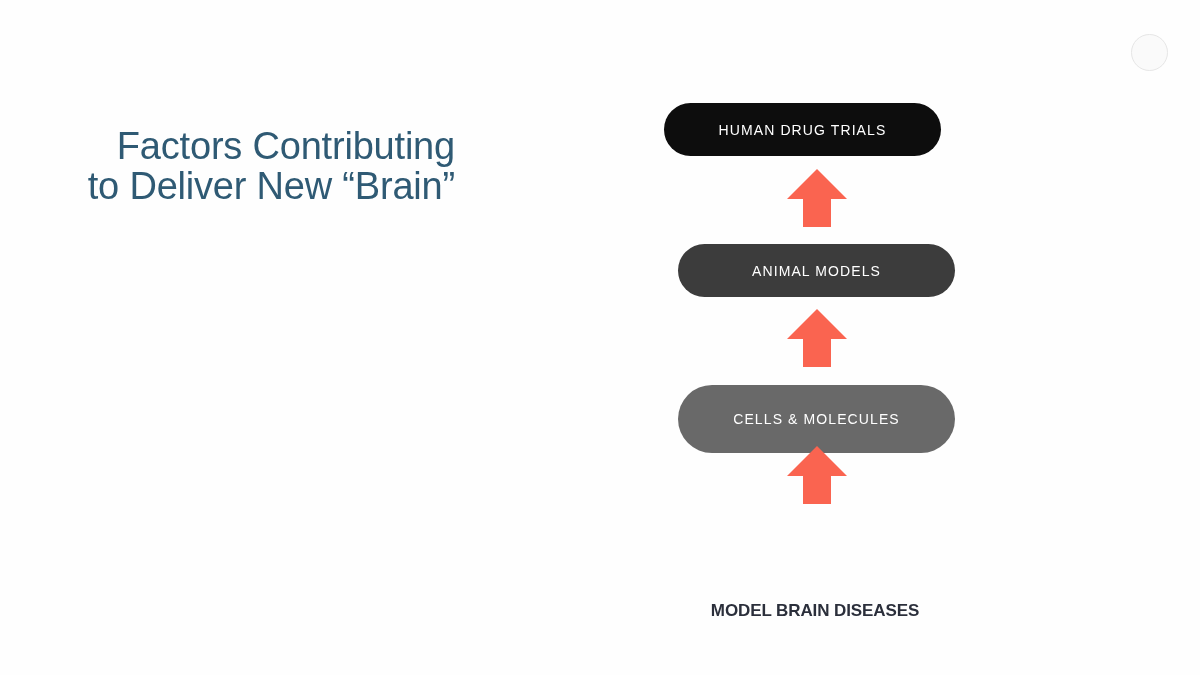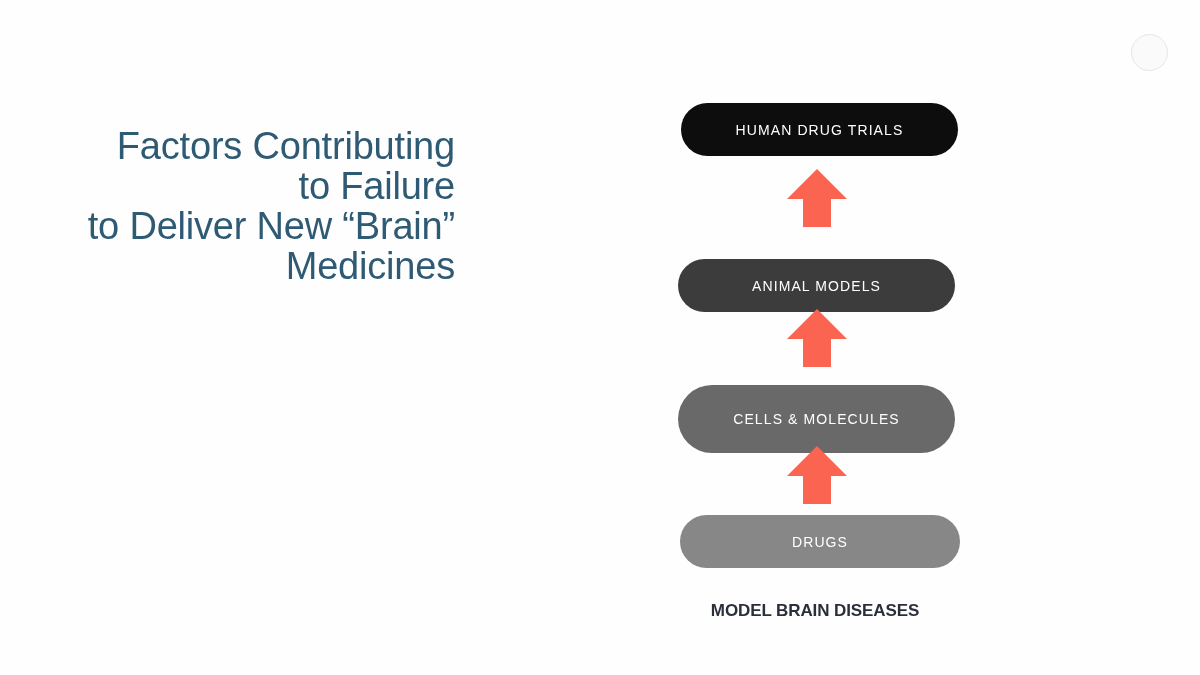--- a/index.html
+++ b/index.html
@@ -68,29 +68,29 @@
   }
   .stage-label {
     color: #ffffff;
     font-size: 14px;
     letter-spacing: 1.1px;
     font-weight: 400;
     white-space: nowrap;
   }
 
   .stage-human {
-    left: 26px;
+    left: 9px;
     top: 3px;
     width: 277px;
     height: 53px;
     background: #0d0d0d;
   }
   .stage-animal {
     left: 23px;
-    top: 159px;
+    top: 144px;
     width: 277px;
     height: 53px;
     background: #3c3c3c;
   }
   .stage-cells {
     left: 23px;
     top: 285px;
     width: 277px;
     height: 68px;
     background: #696969;
@@ -134,23 +134,21 @@
 </style>
 </head>
 <body>
 
 <div id="slide">
 
   <div class="corner-circle"></div>
 
   <div class="title-block">
     <div class="title-line">Factors Contributing</div>
-    <div class="title-line">to Failure</div>
     <div class="title-line">to Deliver New “Brain”</div>
-    <div class="title-line">Medicines</div>
   </div>
 
   <div class="diagram">
 
     <div class="stage stage-human">
       <span class="stage-label">HUMAN DRUG TRIALS</span>
     </div>
 
     <div class="arrow arrow-1">
       <svg viewBox="0 0 62 60" xmlns="http://www.w3.org/2000/svg" aria-hidden="true">
@@ -171,23 +169,20 @@
     <div class="stage stage-cells">
       <span class="stage-label">CELLS &amp; MOLECULES</span>
     </div>
 
     <div class="arrow arrow-3">
       <svg viewBox="0 0 62 60" xmlns="http://www.w3.org/2000/svg" aria-hidden="true">
         <polygon points="31,1 61,31 45,31 45,59 17,59 17,31 1,31" fill="#fa6450"></polygon>
       </svg>
     </div>
 
-    <div class="stage stage-drugs">
-      <span class="stage-label">DRUGS</span>
-    </div>
 
   </div>
 
   <div class="caption">
     <div class="caption-line">MODEL BRAIN DISEASES</div>
   </div>
 
 </div>
 
 </body></html>

